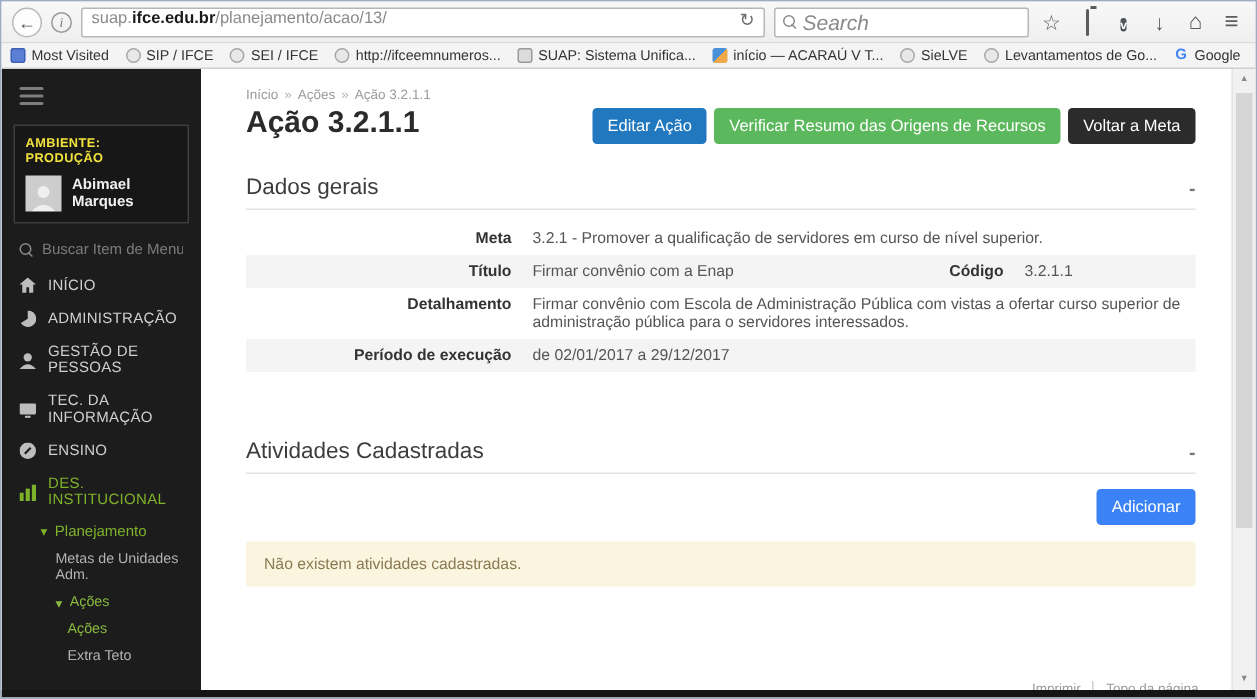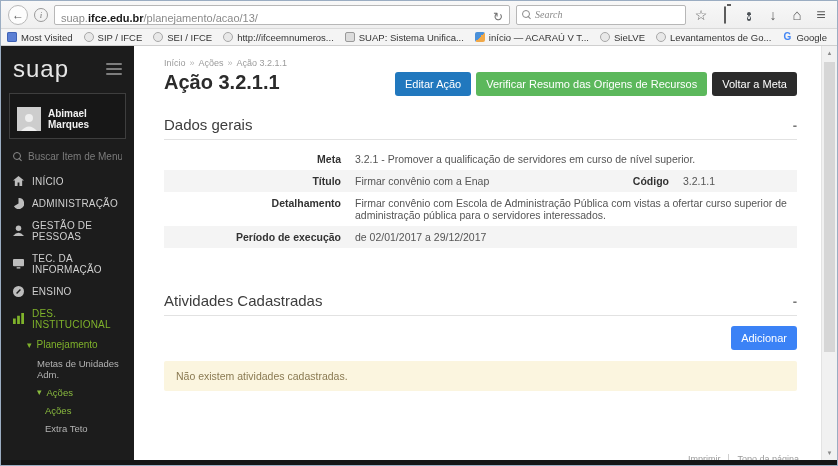--- a/index.html
+++ b/index.html
@@ -3,26 +3,26 @@
 <meta charset="utf-8">
 <style>
   * { margin:0; padding:0; box-sizing:border-box; }
   body { font-family:"Liberation Sans", sans-serif; background:#e9e9e9; }
   .window { width:838px; height:466px; border:1px solid #9badc2; background:#fff; position:relative; overflow:hidden; display:flex; flex-direction:column; }
 
   
   .nav-toolbar { height:28px; background:linear-gradient(#f8f8f8,#eFeFef); border-bottom:1px solid #d9d9d9; display:flex; align-items:center; padding:0 7px; gap:6px; flex:0 0 auto; }
   .nav-btn { width:20px; height:20px; border:1px solid #b9b9b9; border-radius:50%; background:#fdfdfd; color:#5a5a5a; font-size:12px; line-height:18px; text-align:center; cursor:pointer; flex:0 0 auto; }
   .info-chip { width:14px; height:14px; border:1px solid #9a9a9a; border-radius:50%; color:#777; font-size:9px; line-height:12px; text-align:center; font-style:italic; font-family:"Liberation Serif", serif; flex:0 0 auto; }
-  .url-field { flex:1 1 auto; height:20px; background:#fff; border:1px solid #b7b7b7; border-radius:2px; display:flex; align-items:flex-end; padding:0 6px; font-size:11px; color:#8a8a8a; overflow:hidden; white-space:nowrap; }
+  .url-field { flex:1 1 auto; height:20px; background:#fff; border:1px solid #b7b7b7; border-radius:2px; display:flex; align-items:flex-start; padding:0 6px; font-size:11px; color:#8a8a8a; overflow:hidden; white-space:nowrap; }
   .url-field .domain { color:#1a1a1a; font-weight:bold; }
   .url-field .spacer { flex:1; }
   .reload { color:#6e6e6e; font-size:12px; }
   .search-field { width:170px; height:20px; background:#fff; border:1px solid #b7b7b7; border-radius:2px; display:flex; align-items:center; padding:0 5px; gap:4px; flex:0 0 auto; }
-  .search-field input { border:none; outline:none; width:100%; font-size:10px; font-family:Liberation Serif, serif; color:#444; background:transparent; }
+  .search-field input { border:none; outline:none; width:100%; font-size:14px; font-family:Liberation Sans, sans-serif; color:#444; background:transparent; }
   .search-field input::placeholder { font-style:italic; color:#8a8a8a; }
   .mag { width:9px; height:9px; position:relative; flex:0 0 auto; }
   .mag::before { content:""; position:absolute; width:6px; height:6px; border:1.4px solid #8a8a8a; border-radius:50%; left:0; top:0; }
   .mag::after { content:""; position:absolute; width:4px; height:1.4px; background:#8a8a8a; transform:rotate(45deg); left:5px; top:7px; }
   .tool-ico { color:#5c5c5c; font-size:14px; line-height:1; cursor:pointer; flex:0 0 auto; text-align:center; width:18px; }
   .pocket { width:15px; height:13px; background:#4d5358; border-radius:3px; color:#fff; font-size:8px; font-weight:bold; line-height:12px; text-align:center; }
   .clipboard { width:11px; height:13px; border:1.4px solid #5c5c5c; border-radius:1px; position:relative; }
   .clipboard::before { content:""; position:absolute; left:2px; top:-3px; width:4px; height:2px; background:#5c5c5c; }
 
   .bookmarks-bar { height:17px; background:#f4f4f4; border-bottom:1px solid #cfcfcf; display:flex; align-items:center; padding:0 6px; gap:11px; font-size:9.5px; color:#333; overflow:hidden; white-space:nowrap; flex:0 0 auto; }
@@ -165,28 +165,28 @@
         <span class="fav fav-google">G</span>
         <span>Google</span>
       </div>
 
   </div>
 
   <div class="content-row">
 
     <aside class="sidebar">
       <div class="side-head">
-        <div class="side-logo">suap</div>
         <div class="side-burger">
             <span></span>
             <span></span>
             <span></span>
           </div>
       </div>
       <div class="env-box">
+        <div class="env-label">AMBIENTE: PRODUÇÃO</div>
         <div class="user-row">
           <div class="avatar">
             <svg width="20" height="20" viewBox="0 0 20 20">
                 <circle cx="10" cy="7" r="4" fill="#efefef"></circle>
                 <path d="M2 20 q8 -9 16 0 z" fill="#efefef"></path>
               </svg>
           </div>
           <div class="user-name">Abimael Marques</div>
         </div>
       </div>

